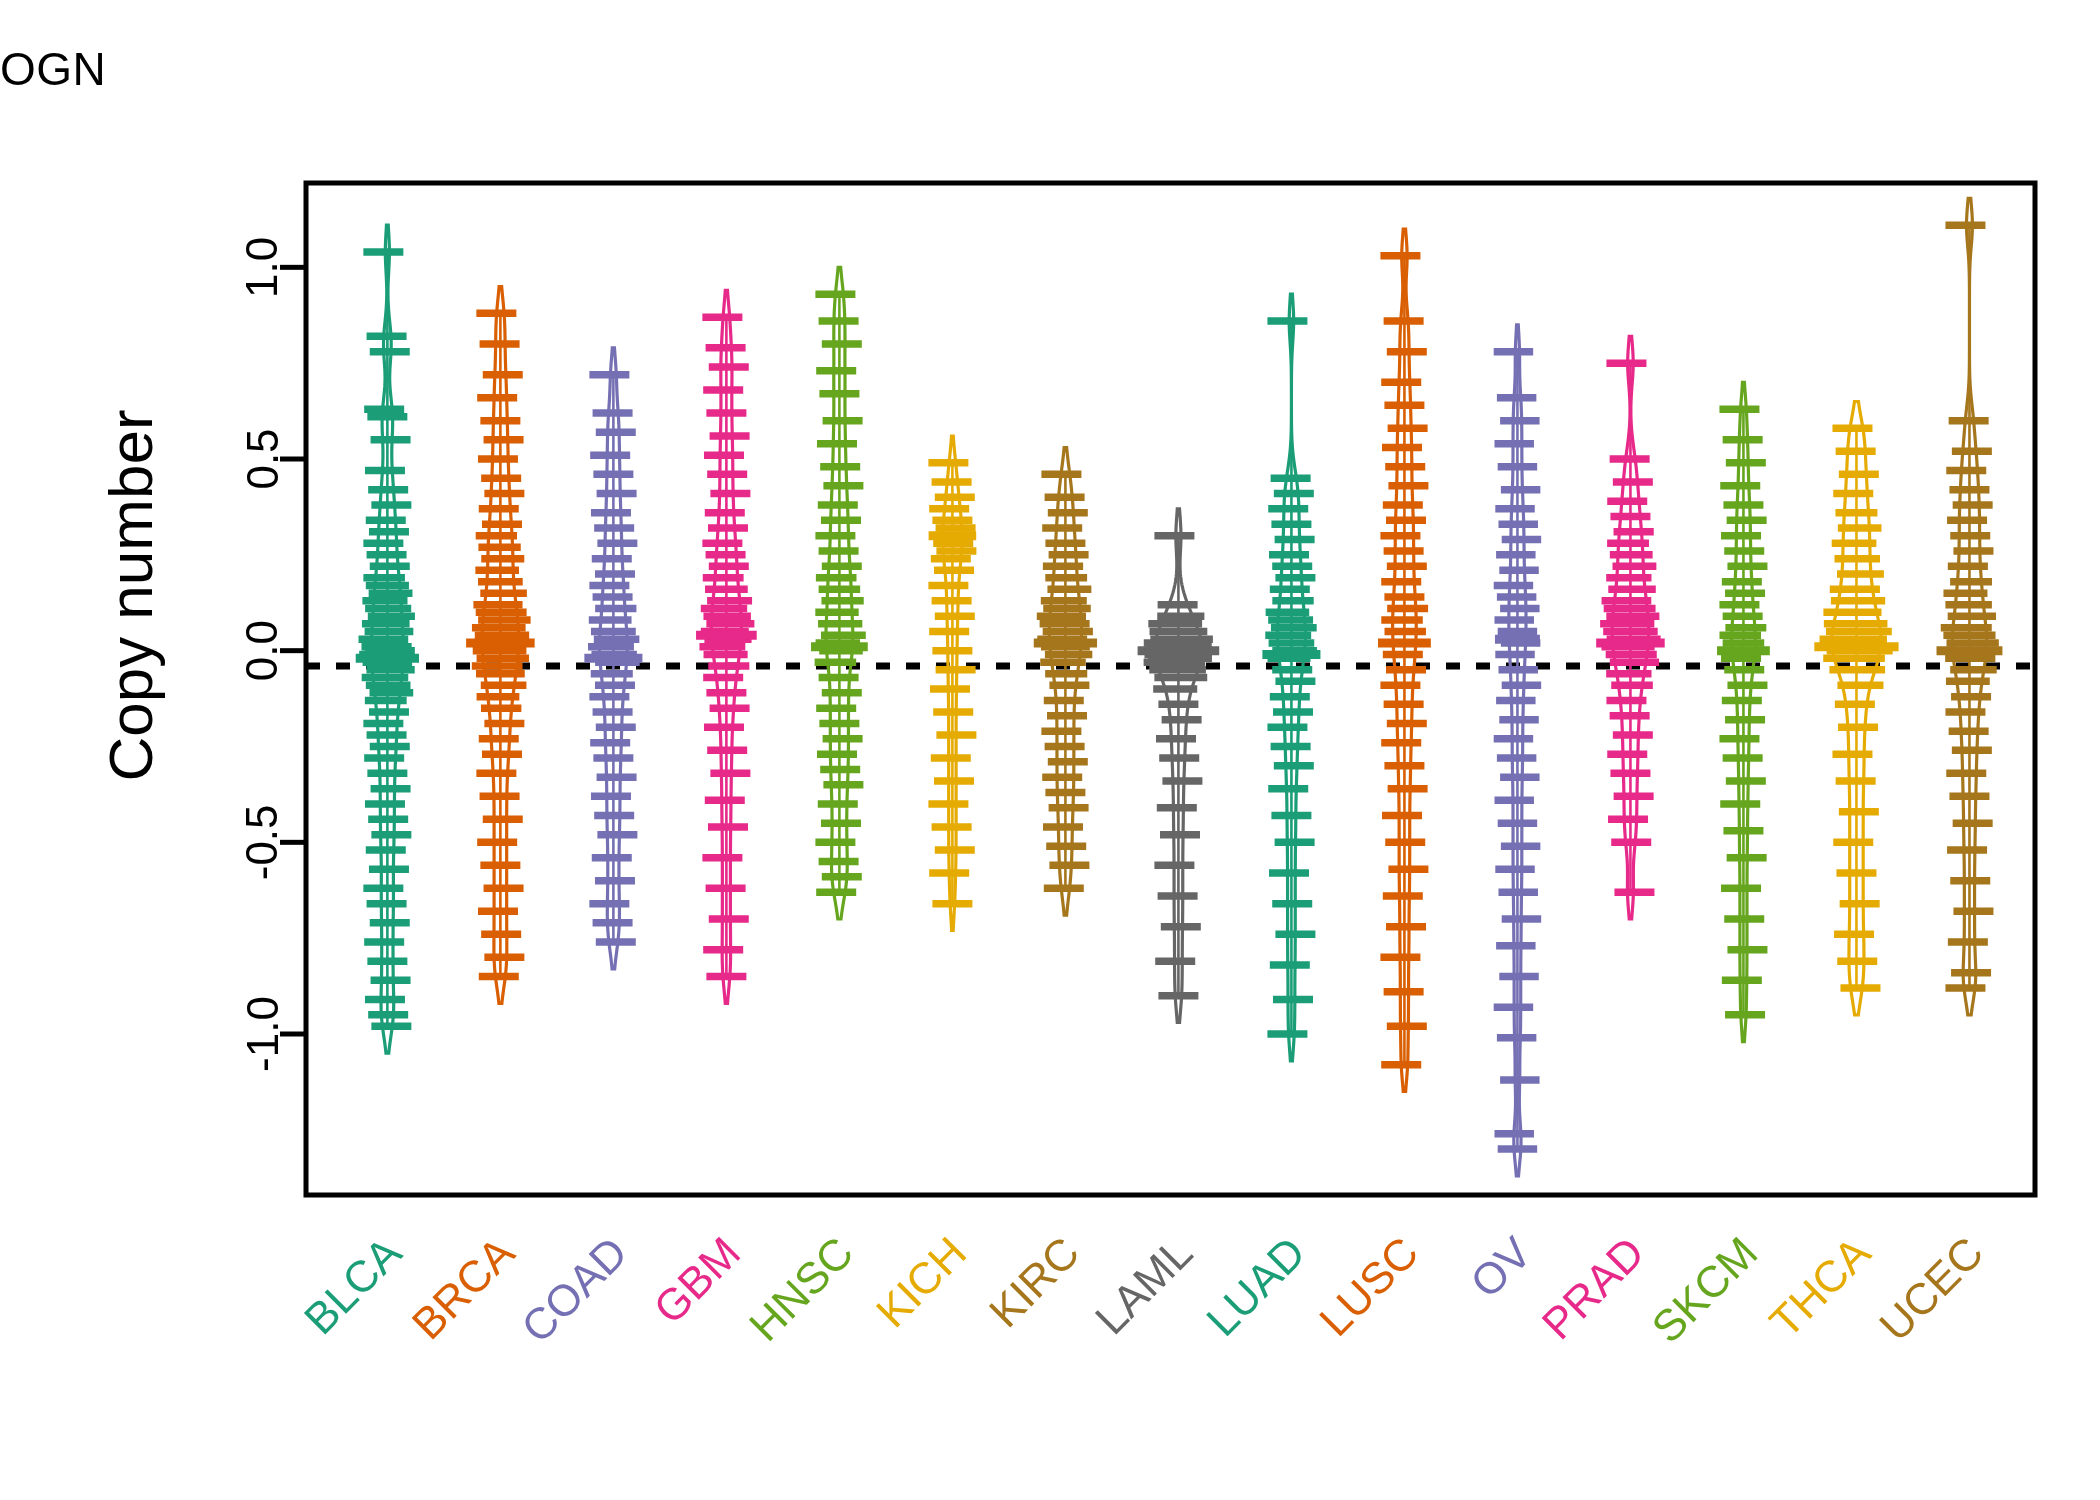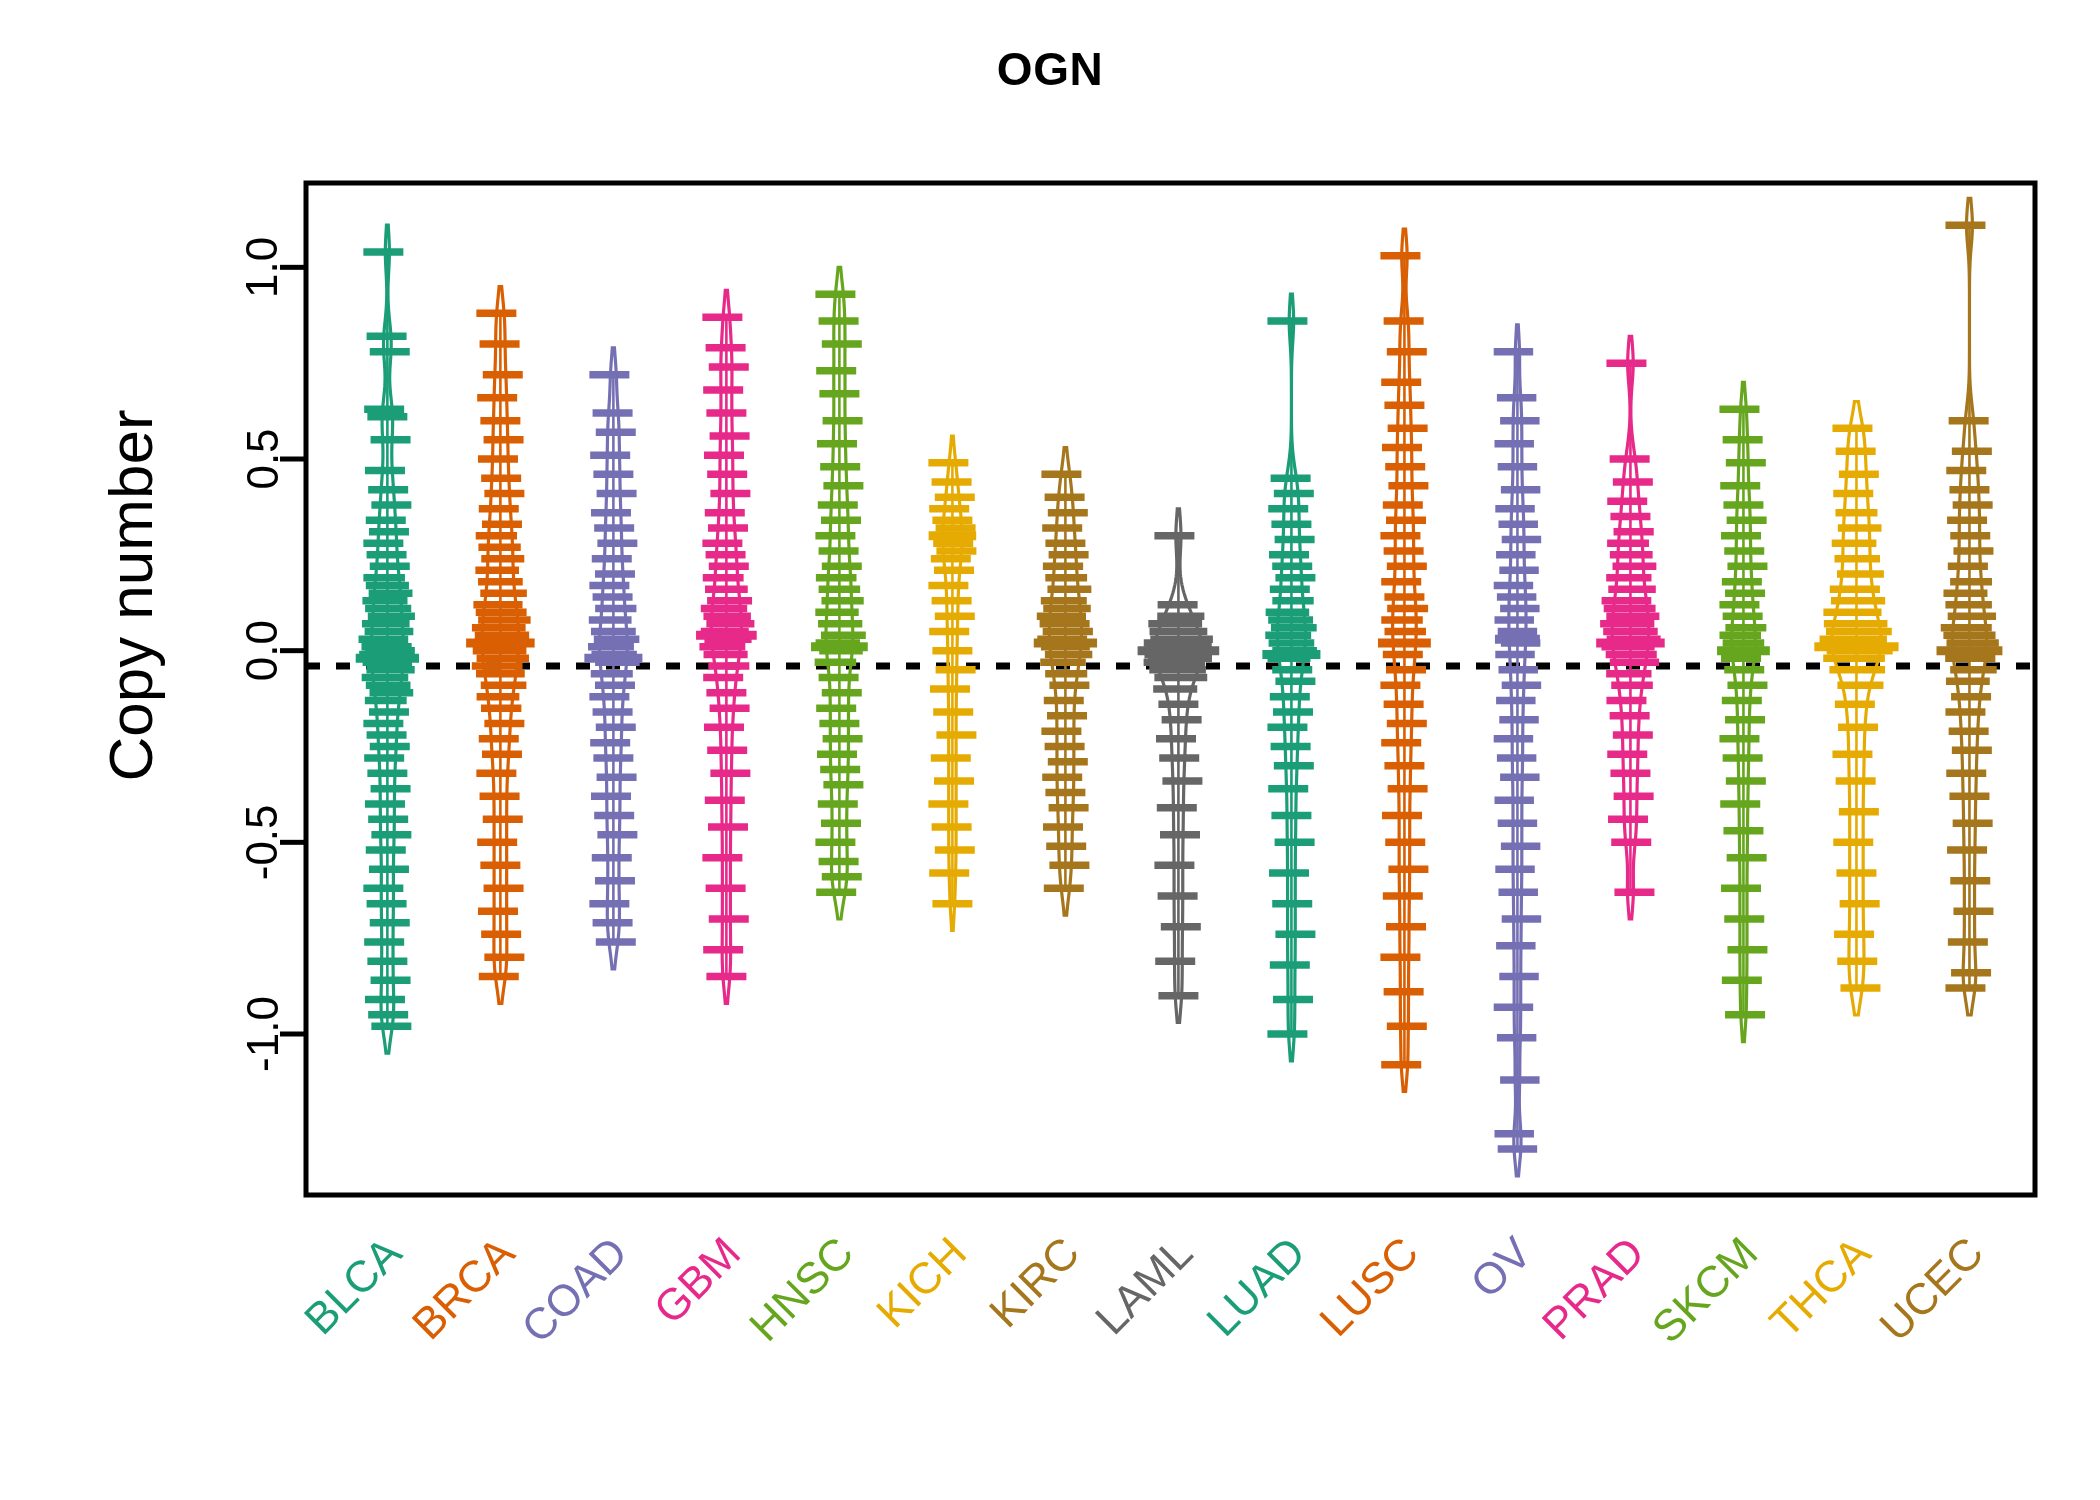--- a/index.html
+++ b/index.html
@@ -1,20 +1,20 @@
 <!DOCTYPE html>
 <html><head>
 <meta charset="utf-8">
 <style>
   html,body{margin:0;padding:0;background:#ffffff;}
   body{width:2100px;height:1500px;font-family:"Liberation Sans",sans-serif;overflow:hidden;}
   #root{position:relative;width:2100px;height:1500px;background:#fff;}
   #title{
-    position:absolute;left:0;top:42px;width:2100px;text-align:center;
-    font-size:46px;font-weight:bold;color:#000;letter-spacing:0.5px;
+    position:absolute;left:0;top:42px;width:2100px;text-align:left;
+    font-size:46px;font-weight:normal;color:#000;letter-spacing:0.5px;
   }
   #ylab{
     position:absolute;
     left:-190px;top:560px;width:640px;
     transform:rotate(-90deg);
     transform-origin:center center;
     text-align:center;
     font-size:62px;color:#000;
   }
   #plotsvg{position:absolute;left:0;top:0;}

